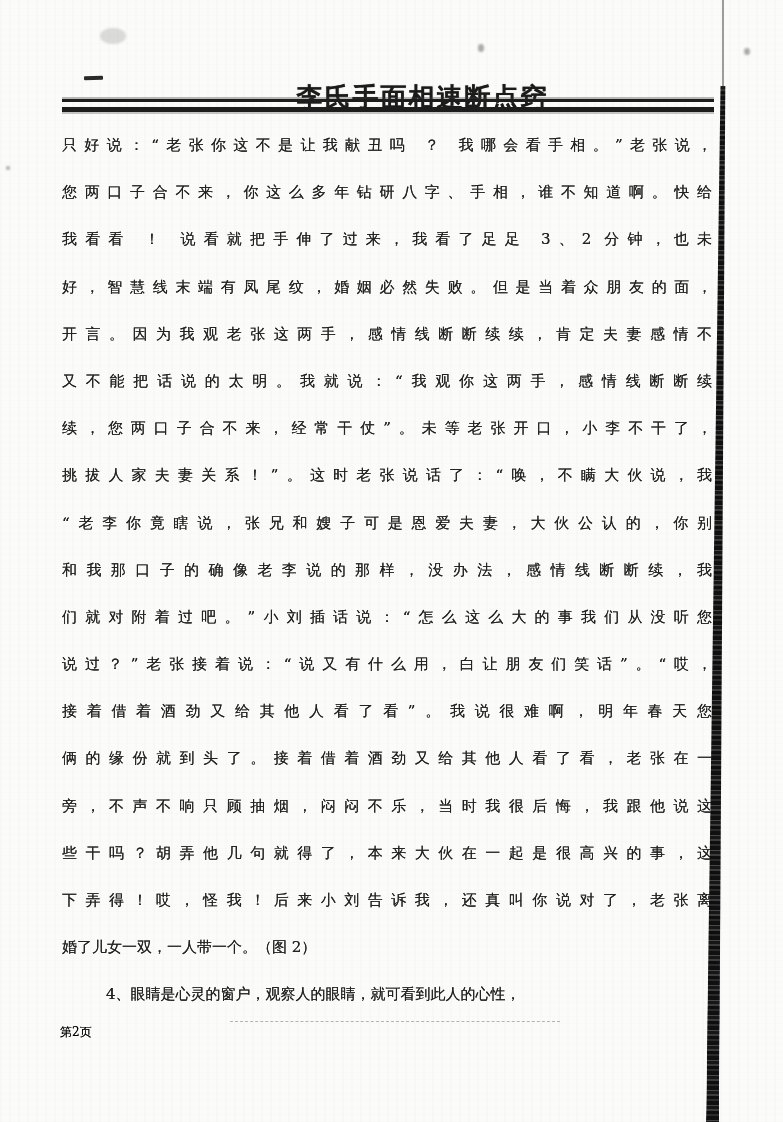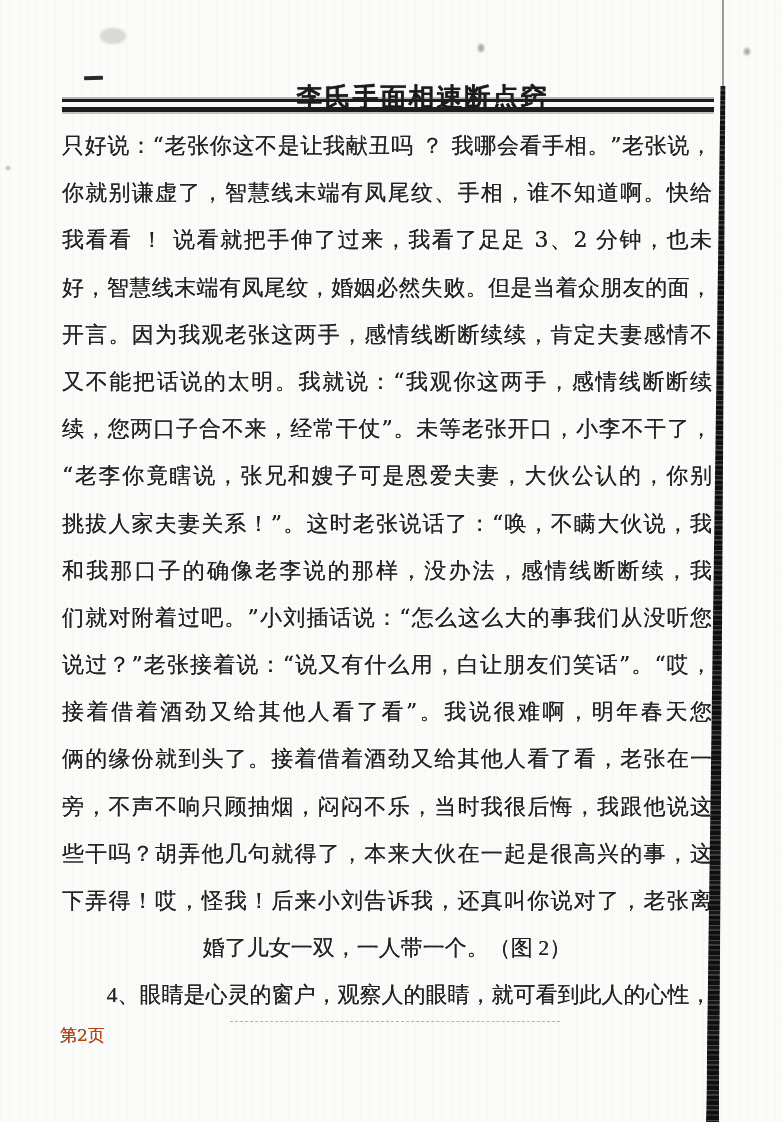--- a/index.html
+++ b/index.html
@@ -24,33 +24,33 @@
     text-align:center;font-size:26px;font-weight:bold;color:#1b1b1b;
     letter-spacing:2px;text-shadow:0 0 0.7px rgba(0,0,0,0.75);
   }
   .rule{position:absolute;left:62px;width:652px;background:#1d1d1d;}
   .rule1{top:99px;height:3px;box-shadow:0 -2px 0 rgba(60,60,60,0.35);}
   .rule2{top:107px;height:5px;box-shadow:0 2px 0 rgba(70,70,70,0.3);}
   .body-text{
     position:absolute;left:62px;top:122px;width:650px;color:#232323;
   }
   .line{
-    height:47.2px;line-height:47.2px;font-size:22px;white-space:nowrap;
+    height:47.2px;line-height:47.2px;font-size:15px;white-space:nowrap;
     text-shadow:0 0 0.6px rgba(10,10,10,0.8);
     letter-spacing:0;
   }
   .line.j{text-align:justify;text-align-last:justify;white-space:normal;}
-  .line.l{text-align:center;font-family:Liberation Serif, serif;}
+  .line.l{text-align:left;}
   .line.indent{padding-left:44px;}
   .footer-rule{
     position:absolute;left:230px;top:1021px;width:330px;height:0;
     border-top:1px dashed rgba(120,120,120,0.55);
   }
   .footer-page{
-    position:absolute;left:60px;top:1024px;font-size:17px;color:#c2410c;
+    position:absolute;left:60px;top:1024px;font-size:12px;color:#000000;
     text-shadow:0 0 0.5px rgba(0,0,0,0.7);
   }
   
   .scan-band{
     position:absolute;left:706px;top:86px;width:13px;height:1036px;
     transform:rotate(0.55deg);transform-origin:bottom center;
     clip-path:polygon(35% 0, 72% 0, 100% 100%, 0 100%);
     background:repeating-linear-gradient(
       to bottom,
       #161616 0 3px, #3d3d3d 3px 5px, #0e0e0e 5px 8px,
@@ -73,28 +73,28 @@
 <div class="paper-noise"></div>
 
 <span class="page-mark"></span>
 
 <h1 class="title">李氏手面相速断点窍</h1>
 <div class="rule rule1"></div>
 <div class="rule rule2"></div>
 
 <div class="body-text">
   <div class="line j">只好说：“老张你这不是让我献丑吗 ？ 我哪会看手相。”老张说，</div>
-  <div class="line j">你就别谦虚了，智慧线末端有凤尾纹、手相，谁不知道啊。快给</div>
+  <div class="line j">您两口子合不来，你这么多年钻研八字、手相，谁不知道啊。快给</div>
   <div class="line j">我看看 ！  说看就把手伸了过来，我看了足足 3、2 分钟，也未</div>
   <div class="line j">好，智慧线末端有凤尾纹，婚姻必然失败。但是当着众朋友的面，</div>
   <div class="line j">开言。因为我观老张这两手，感情线断断续续，肯定夫妻感情不</div>
   <div class="line j">又不能把话说的太明。我就说：“我观你这两手，感情线断断续</div>
   <div class="line j">续，您两口子合不来，经常干仗”。未等老张开口，小李不干了，</div>
+  <div class="line j">挑拔人家夫妻关系！”。这时老张说话了：“唤，不瞒大伙说，我</div>
   <div class="line j">“老李你竟瞎说，张兄和嫂子可是恩爱夫妻，大伙公认的，你别</div>
-  <div class="line j">挑拔人家夫妻关系！”。这时老张说话了：“唤，不瞒大伙说，我</div>
   <div class="line j">和我那口子的确像老李说的那样，没办法，感情线断断续，我</div>
   <div class="line j">们就对附着过吧。”小刘插话说：“怎么这么大的事我们从没听您</div>
   <div class="line j">说过？”老张接着说：“说又有什么用，白让朋友们笑话”。“哎，</div>
   <div class="line j">接着借着酒劲又给其他人看了看”。我说很难啊，明年春天您</div>
   <div class="line j">俩的缘份就到头了。接着借着酒劲又给其他人看了看，老张在一</div>
   <div class="line j">旁，不声不响只顾抽烟，闷闷不乐，当时我很后悔，我跟他说这</div>
   <div class="line j">些干吗？胡弄他几句就得了，本来大伙在一起是很高兴的事，这</div>
   <div class="line j">下弄得！哎，怪我！后来小刘告诉我，还真叫你说对了，老张离</div>
   <div class="line l">婚了儿女一双，一人带一个。（图 2）</div>
   <div class="line l indent">4、眼睛是心灵的窗户，观察人的眼睛，就可看到此人的心性，</div>

